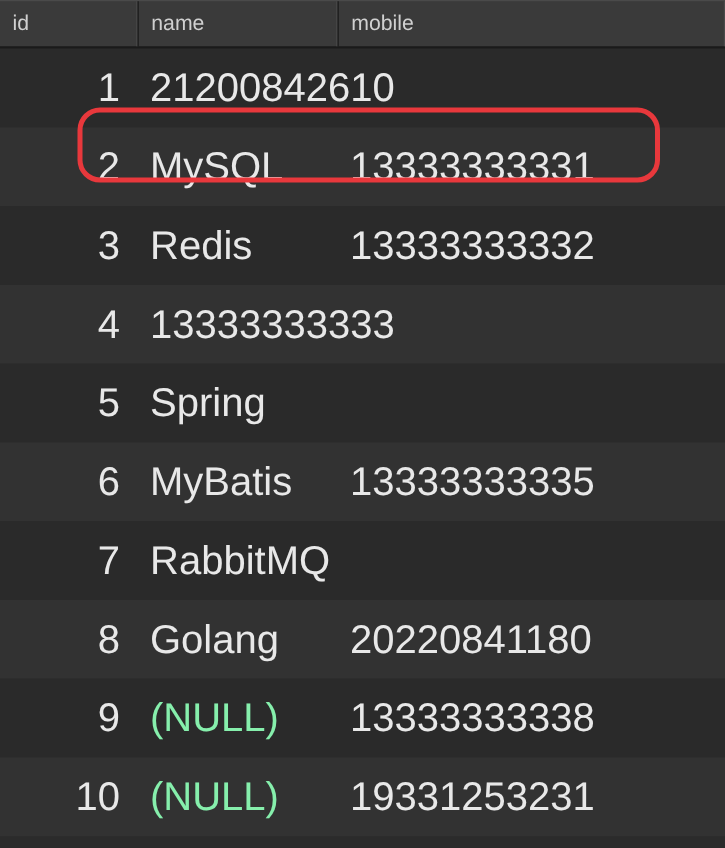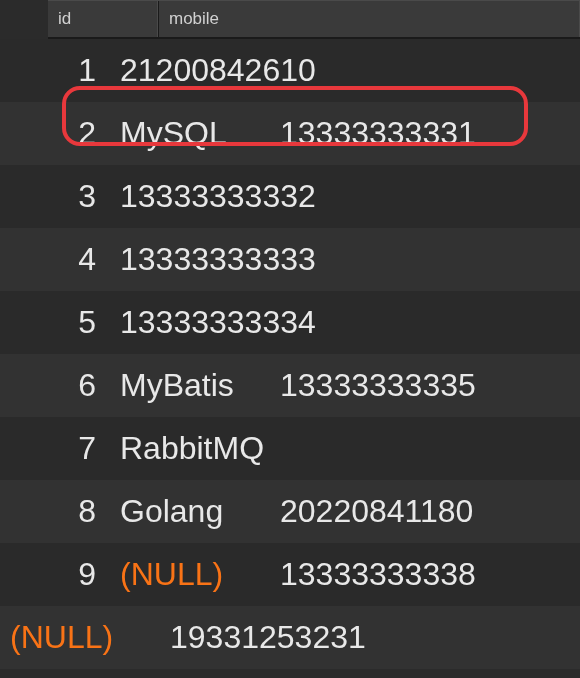--- a/index.html
+++ b/index.html
@@ -19,21 +19,20 @@
     .table-container {
       width: 100%;
       height: 100%;
     }
     
     .header-row {
       display: flex;
       background: #3a3a3a;
       border-bottom: 2px solid #1a1a1a;
       border-top: 1px solid #4a4a4a;
-      margin-left: 48px;
     }
     
     .header-cell {
       color: #d0d0d0;
       font-family: Arial, sans-serif;
       font-size: 17px;
       padding: 8px 10px;
       border-left: 1px solid #1a1a1a;
       border-right: 1px solid #4a4a4a;
     }
@@ -76,21 +75,21 @@
       align-items: center;
       height: 100%;
     }
     
     .data-cell.col-id {
       justify-content: flex-end;
       padding-right: 14px;
     }
     
     .null-value {
-      color: #f97316;
+      color: #86efac;
     }
     
     .highlight-box {
       position: absolute;
       border: 4px solid #e8383c;
       border-radius: 18px;
       pointer-events: none;
       top: 47px;
       left: 62px;
       width: 466px;
@@ -100,44 +99,46 @@
     .table-body {
       position: relative;
     }
   </style>
 </head>
 <body>
 
 <div class="table-container">
   <div class="header-row">
     <div class="header-cell col-id">id</div>
+    <div class="header-cell col-name">name</div>
     <div class="header-cell col-mobile">mobile</div>
   </div>
 
   <div class="table-body">
     <div class="data-row odd">
       <div class="data-cell col-id">1</div>
       <div class="data-cell col-mobile">21200842610</div>
     </div>
     <div class="data-row even">
       <div class="data-cell col-id">2</div>
       <div class="data-cell col-name">MySQL</div>
       <div class="data-cell col-mobile">13333333331</div>
     </div>
     <div class="data-row odd">
       <div class="data-cell col-id">3</div>
+      <div class="data-cell col-name">Redis</div>
       <div class="data-cell col-mobile">13333333332</div>
     </div>
     <div class="data-row even">
       <div class="data-cell col-id">4</div>
       <div class="data-cell col-mobile">13333333333</div>
     </div>
     <div class="data-row odd">
       <div class="data-cell col-id">5</div>
-      <div class="data-cell col-mobile">13333333334</div>
+      <div class="data-cell col-name">Spring</div>
     </div>
     <div class="data-row even">
       <div class="data-cell col-id">6</div>
       <div class="data-cell col-name">MyBatis</div>
       <div class="data-cell col-mobile">13333333335</div>
     </div>
     <div class="data-row odd">
       <div class="data-cell col-id">7</div>
       <div class="data-cell col-name">RabbitMQ</div>
     </div>
@@ -145,19 +146,20 @@
       <div class="data-cell col-id">8</div>
       <div class="data-cell col-name">Golang</div>
       <div class="data-cell col-mobile">20220841180</div>
     </div>
     <div class="data-row odd">
       <div class="data-cell col-id">9</div>
       <div class="data-cell col-name null-value">(NULL)</div>
       <div class="data-cell col-mobile">13333333338</div>
     </div>
     <div class="data-row even">
+      <div class="data-cell col-id">10</div>
       <div class="data-cell col-name null-value">(NULL)</div>
       <div class="data-cell col-mobile">19331253231</div>
     </div>
 
     <div class="highlight-box"></div>
   </div>
 </div>
 
 </body></html>

